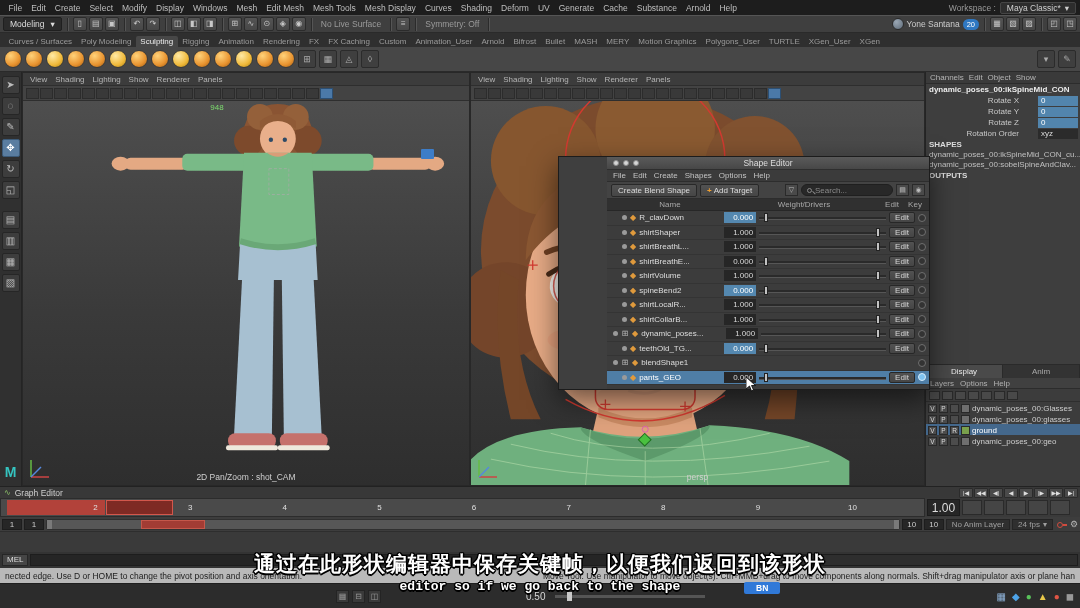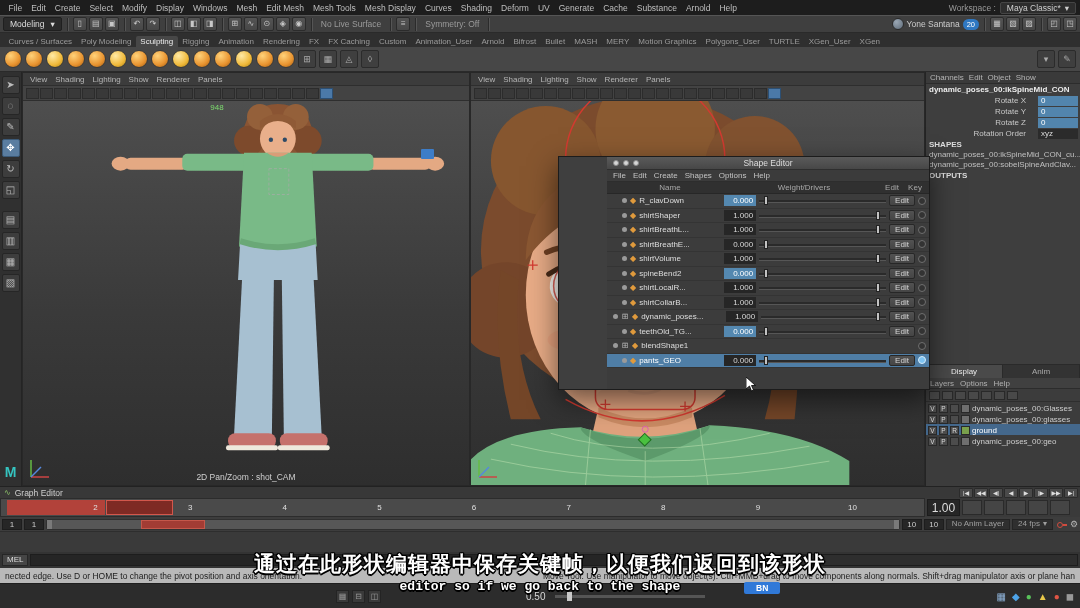--- a/index.html
+++ b/index.html
@@ -54,21 +54,21 @@
   .vp-canvas svg.scene { position:absolute; left:0; top:0; width:100%; height:100%; }
   .hud { position:absolute; top:2px; left:42%; color:#7ddc6e; font-size:8px; }
   .cam-label { position:absolute; bottom:3px; width:100%; text-align:center; font-size:8.5px; color:#cfcfcf; }
   .axis { position:absolute; left:4px; bottom:4px; }
   .inview-badge { position:absolute; left:398px; top:48px; width:13px; height:10px; background:#3d7dc8; border-radius:1px; }
 
   
   #rightpanel { position:absolute; left:925px; top:72px; width:155px; height:414px; background:#3e3e3e; border-left:1px solid #242424; display:flex; flex-direction:column; font-size:8px; }
   .cb-menus { height:12px; display:flex; gap:5px; padding:0 4px; align-items:center; color:#b5b5b5; background:#3a3a3a; border-bottom:1px solid #2c2c2c; flex:none; }
   .cb-object { height:11px; line-height:11px; padding:0 3px; color:#ececec; font-weight:bold; white-space:nowrap; overflow:hidden; flex:none; }
-  .cb-row { height:11px; display:flex; align-items:center; justify-content:flex-end; gap:12px; padding:0 2px; }
+  .cb-row { height:11px; display:flex; align-items:center; justify-content:flex-end; gap:19px; padding:0 2px; }
   .cb-label { color:#c8c8c8; white-space:nowrap; }
   .cb-val { width:40px; height:10px; line-height:10px; background:#2b2b2b; color:#ddd; padding:0 3px; flex:none; }
   .cb-row.highlight .cb-val { background:#5285ad; color:#fff; }
   .cb-section { height:11px; line-height:11px; padding-left:3px; color:#dcdcdc; font-weight:bold; flex:none; }
   .cb-shape { height:10px; line-height:10px; padding-left:3px; color:#c0c0c0; white-space:nowrap; overflow:hidden; }
 
   .layer-editor { margin-top:auto; height:122px; border-top:1px solid #2a2a2a; display:flex; flex-direction:column; background:#3c3c3c; }
   .le-tabs { height:13px; display:flex; flex:none; }
   .le-tab { flex:1; text-align:center; line-height:13px; background:#333; color:#aaa; border-right:1px solid #2a2a2a; }
   .le-tab.active { background:#4a4a4a; color:#e8e8e8; }
@@ -136,21 +136,21 @@
   #time-current { position:absolute; left:927px; top:499px; width:33px; height:17px; background:#262626; border:1px solid #1c1c1c; color:#ddd; font-size:12px; line-height:16px; text-align:center; }
   #ts-options { position:absolute; left:962px; top:499px; width:118px; height:17px; display:flex; gap:2px; align-items:center; }
   .ts-opt { width:20px; height:15px; background:#454545; border:1px solid #2a2a2a; flex:none; }
 
   #rangerow { position:absolute; left:0; top:517px; width:1080px; height:14px; background:#3d3d3d; display:flex; align-items:center; gap:2px; padding:0 2px; font-size:8px; }
   .rr-field { width:20px; height:11px; background:#262626; border:1px solid #1d1d1d; color:#ccc; text-align:center; line-height:10px; flex:none; }
   .rr-track { flex:1; height:11px; background:#575757; border:1px solid #303030; border-radius:2px; position:relative; }
   .rr-red { position:absolute; left:11%; width:7.5%; top:0; bottom:0; background:#a23c34; border:1px solid #c4574a; }
   .rr-hL, .rr-hR { position:absolute; top:0; bottom:0; width:5px; background:#7a7a7a; }
   .rr-hL { left:0; } .rr-hR { right:0; }
-  .rr-label-box { height:11px; background:#2f2f2f; border:1px solid #242424; color:#9f9f9f; padding:0 5px; line-height:10px; white-space:nowrap; flex:none; display:flex; align-items:center; gap:3px; }
+  .rr-label-box { height:11px; background:#2f2f2f; border:1px solid #242424; color:#9f9f9f; padding:0 5px; line-height:10px; white-space:nowrap; flex:none; display:flex; align-items:flex-start; gap:3px; }
   .key-ic { width:13px; height:11px; position:relative; flex:none; }
   .key-ic::before { content:""; position:absolute; left:2px; top:3px; width:4px; height:4px; border:1.5px solid #d04b3e; border-radius:50%; }
   .key-ic::after { content:""; position:absolute; left:8px; top:5.5px; width:4px; height:1.5px; background:#d04b3e; }
   .gear { color:#b5b5b5; font-size:9px; }
 
   #gaprow { position:absolute; left:0; top:531px; width:1080px; height:21px; background:#3a3a3a; border-top:1px solid #2e2e2e; }
 
   
   #commandrow { position:absolute; left:0; top:552px; width:1080px; height:16px; background:#333; display:flex; align-items:center; gap:2px; padding:0 2px; }
   .mel-label { font-size:8px; color:#ddd; background:#454545; border:1px solid #262626; padding:0 4px; height:12px; line-height:10px; flex:none; }
@@ -504,20 +504,21 @@
           <path d="M310,100 Q350,160 330,230"></path>
           <circle cx="175" cy="330" r="3"></circle>
         </g>
         <rect x="170" y="336" width="9" height="9" transform="rotate(45 174.5 340.5)" fill="#49c13f" stroke="#1f7020"></rect>
       </svg>
       <svg class="axis" width="26" height="26" viewBox="0 0 26 26">
         <line x1="4" y1="22" x2="22" y2="22" stroke="#cc4444" stroke-width="1.5"></line>
         <line x1="4" y1="22" x2="4" y2="5" stroke="#66bb44" stroke-width="1.5"></line>
         <line x1="4" y1="22" x2="14" y2="12" stroke="#5588dd" stroke-width="1.5"></line>
       </svg>
+      <span class="cam-label">persp</span>
     </div>
   </div>
 
   <div id="rightpanel">
     <div class="cb-menus">
 
     <span>Channels</span>
         <span>Edit</span>
         <span>Object</span>
         <span>Show</span>
@@ -623,20 +624,35 @@
     </div>
     <div class="se-menus">
 
     <span>File</span>
         <span>Edit</span>
         <span>Create</span>
         <span>Shapes</span>
         <span>Options</span>
         <span>Help</span>
       </div>
+    <div class="se-toolbar">
+      <span class="se-btn">Create Blend Shape</span>
+      <span class="se-btn">
+        <span class="se-add-plus">+</span>
+        <span>Add Target</span>
+      </span>
+      <span class="se-spacer"></span>
+      <span class="se-tool-ic">▽</span>
+      <span class="se-search">
+        <span class="mag"></span>
+        <span>Search...</span>
+      </span>
+      <span class="se-tool-ic">▤</span>
+      <span class="se-tool-ic">◉</span>
+    </div>
     <div class="se-header">
       <span class="se-h-name">Name</span>
       <span class="se-h-weight">Weight/Drivers</span>
       <span class="se-h-edit">Edit</span>
       <span class="se-h-key">Key</span>
     </div>
     <div class="se-rows">
 
         <div class="se-row highlight lvl1">
           <span class="se-dot"></span>

